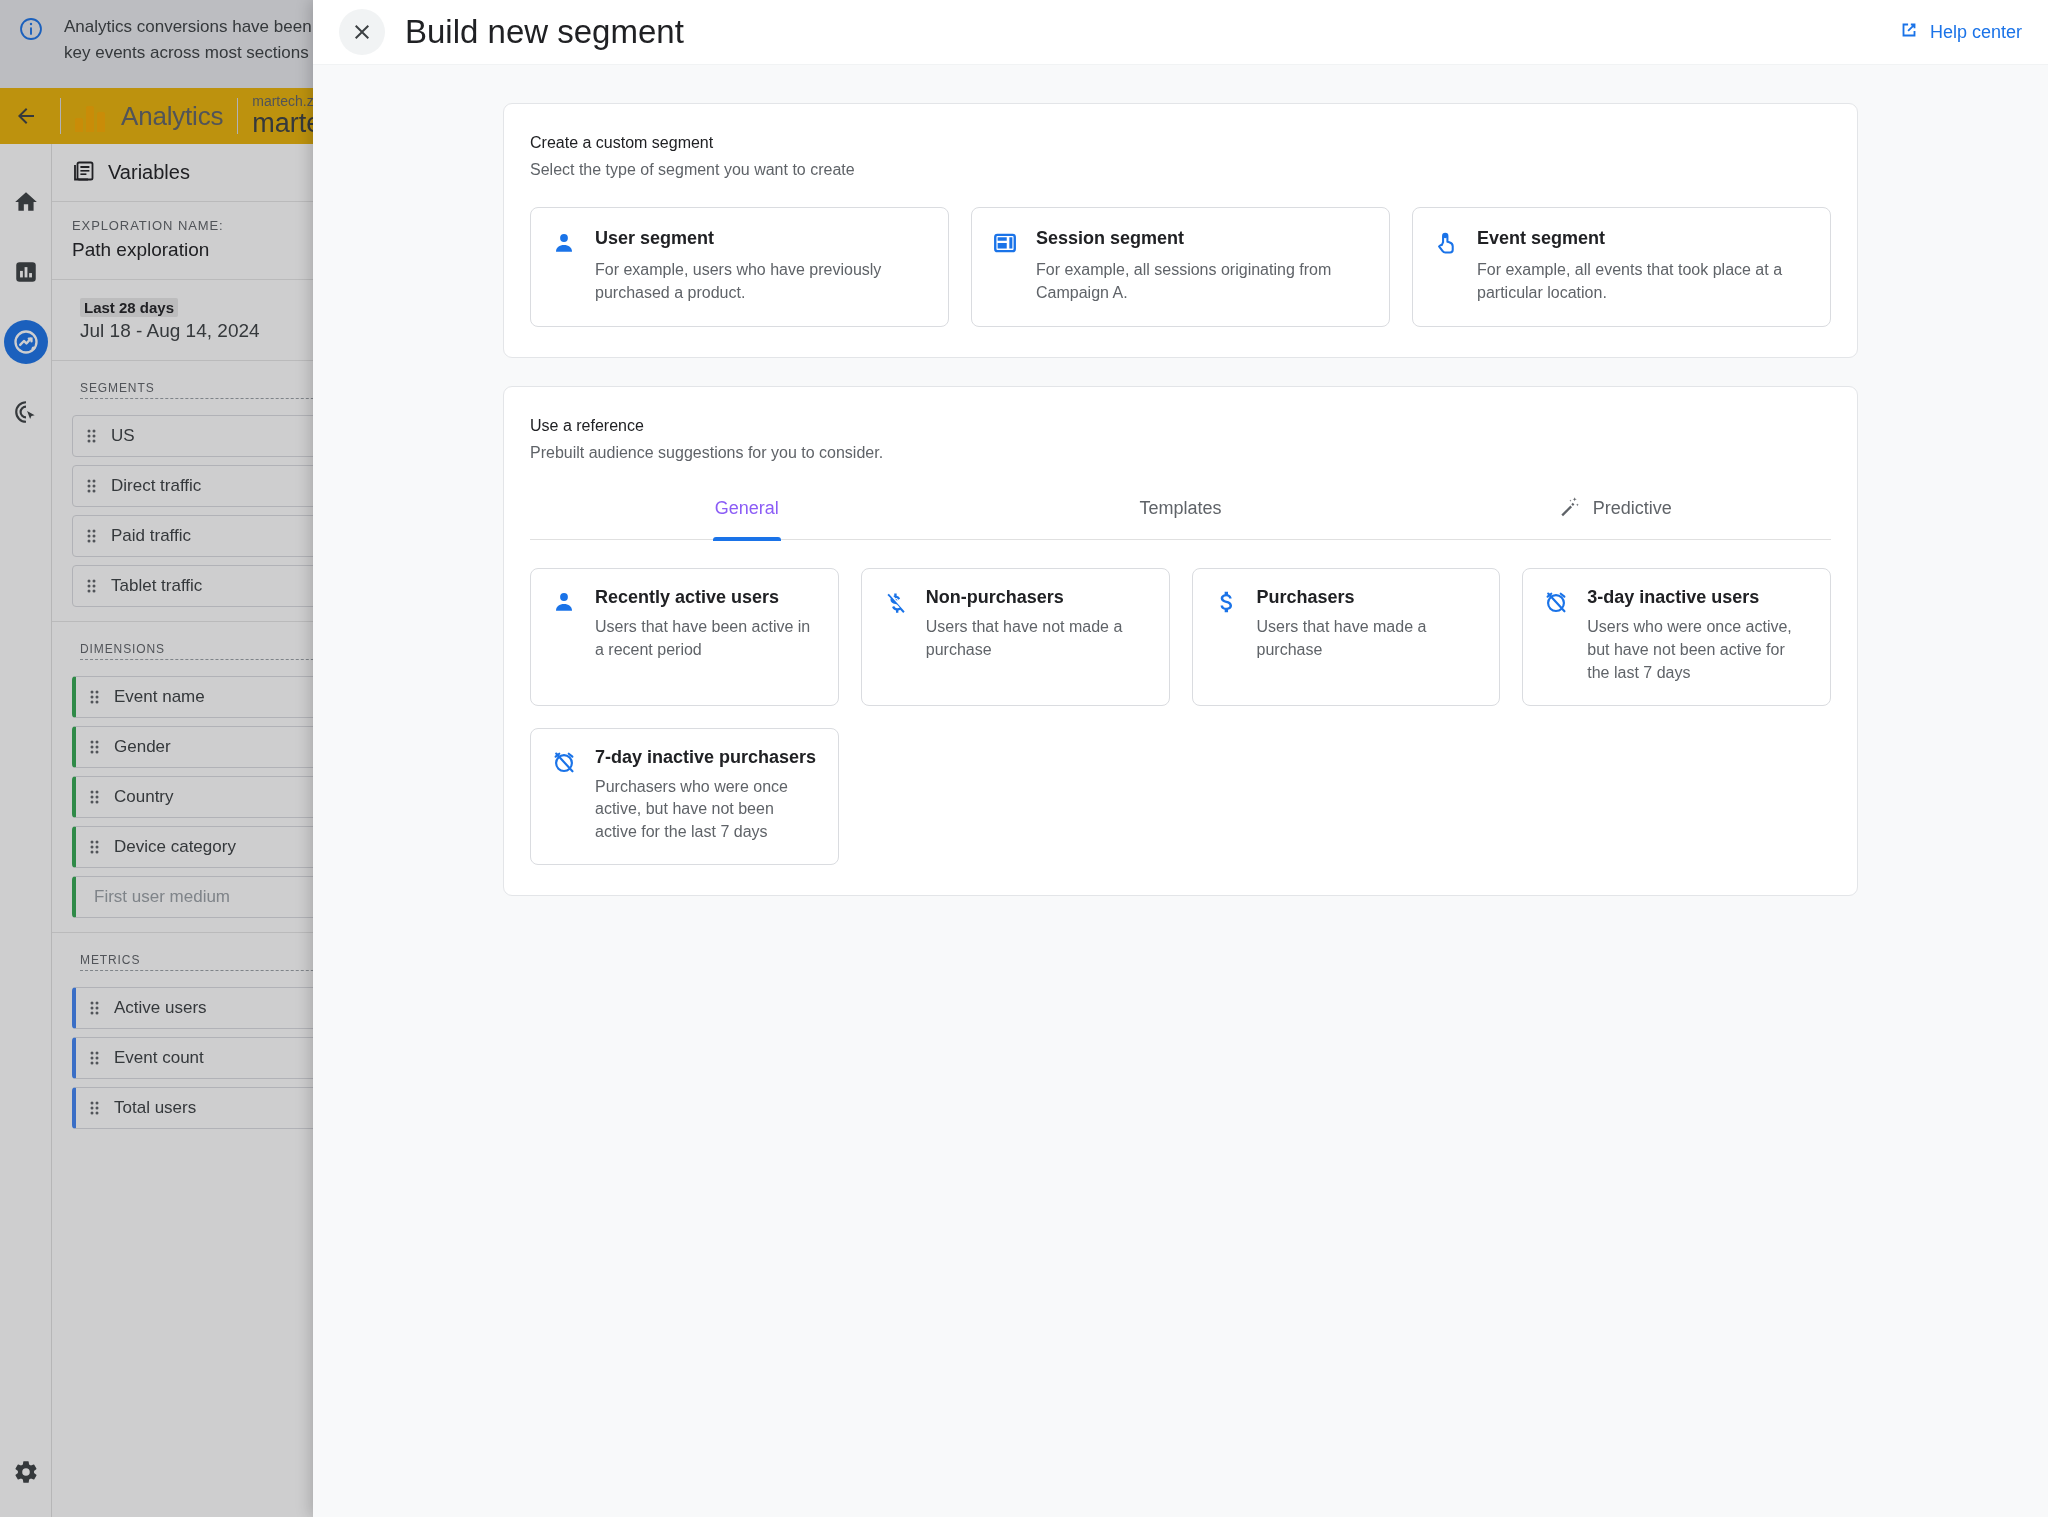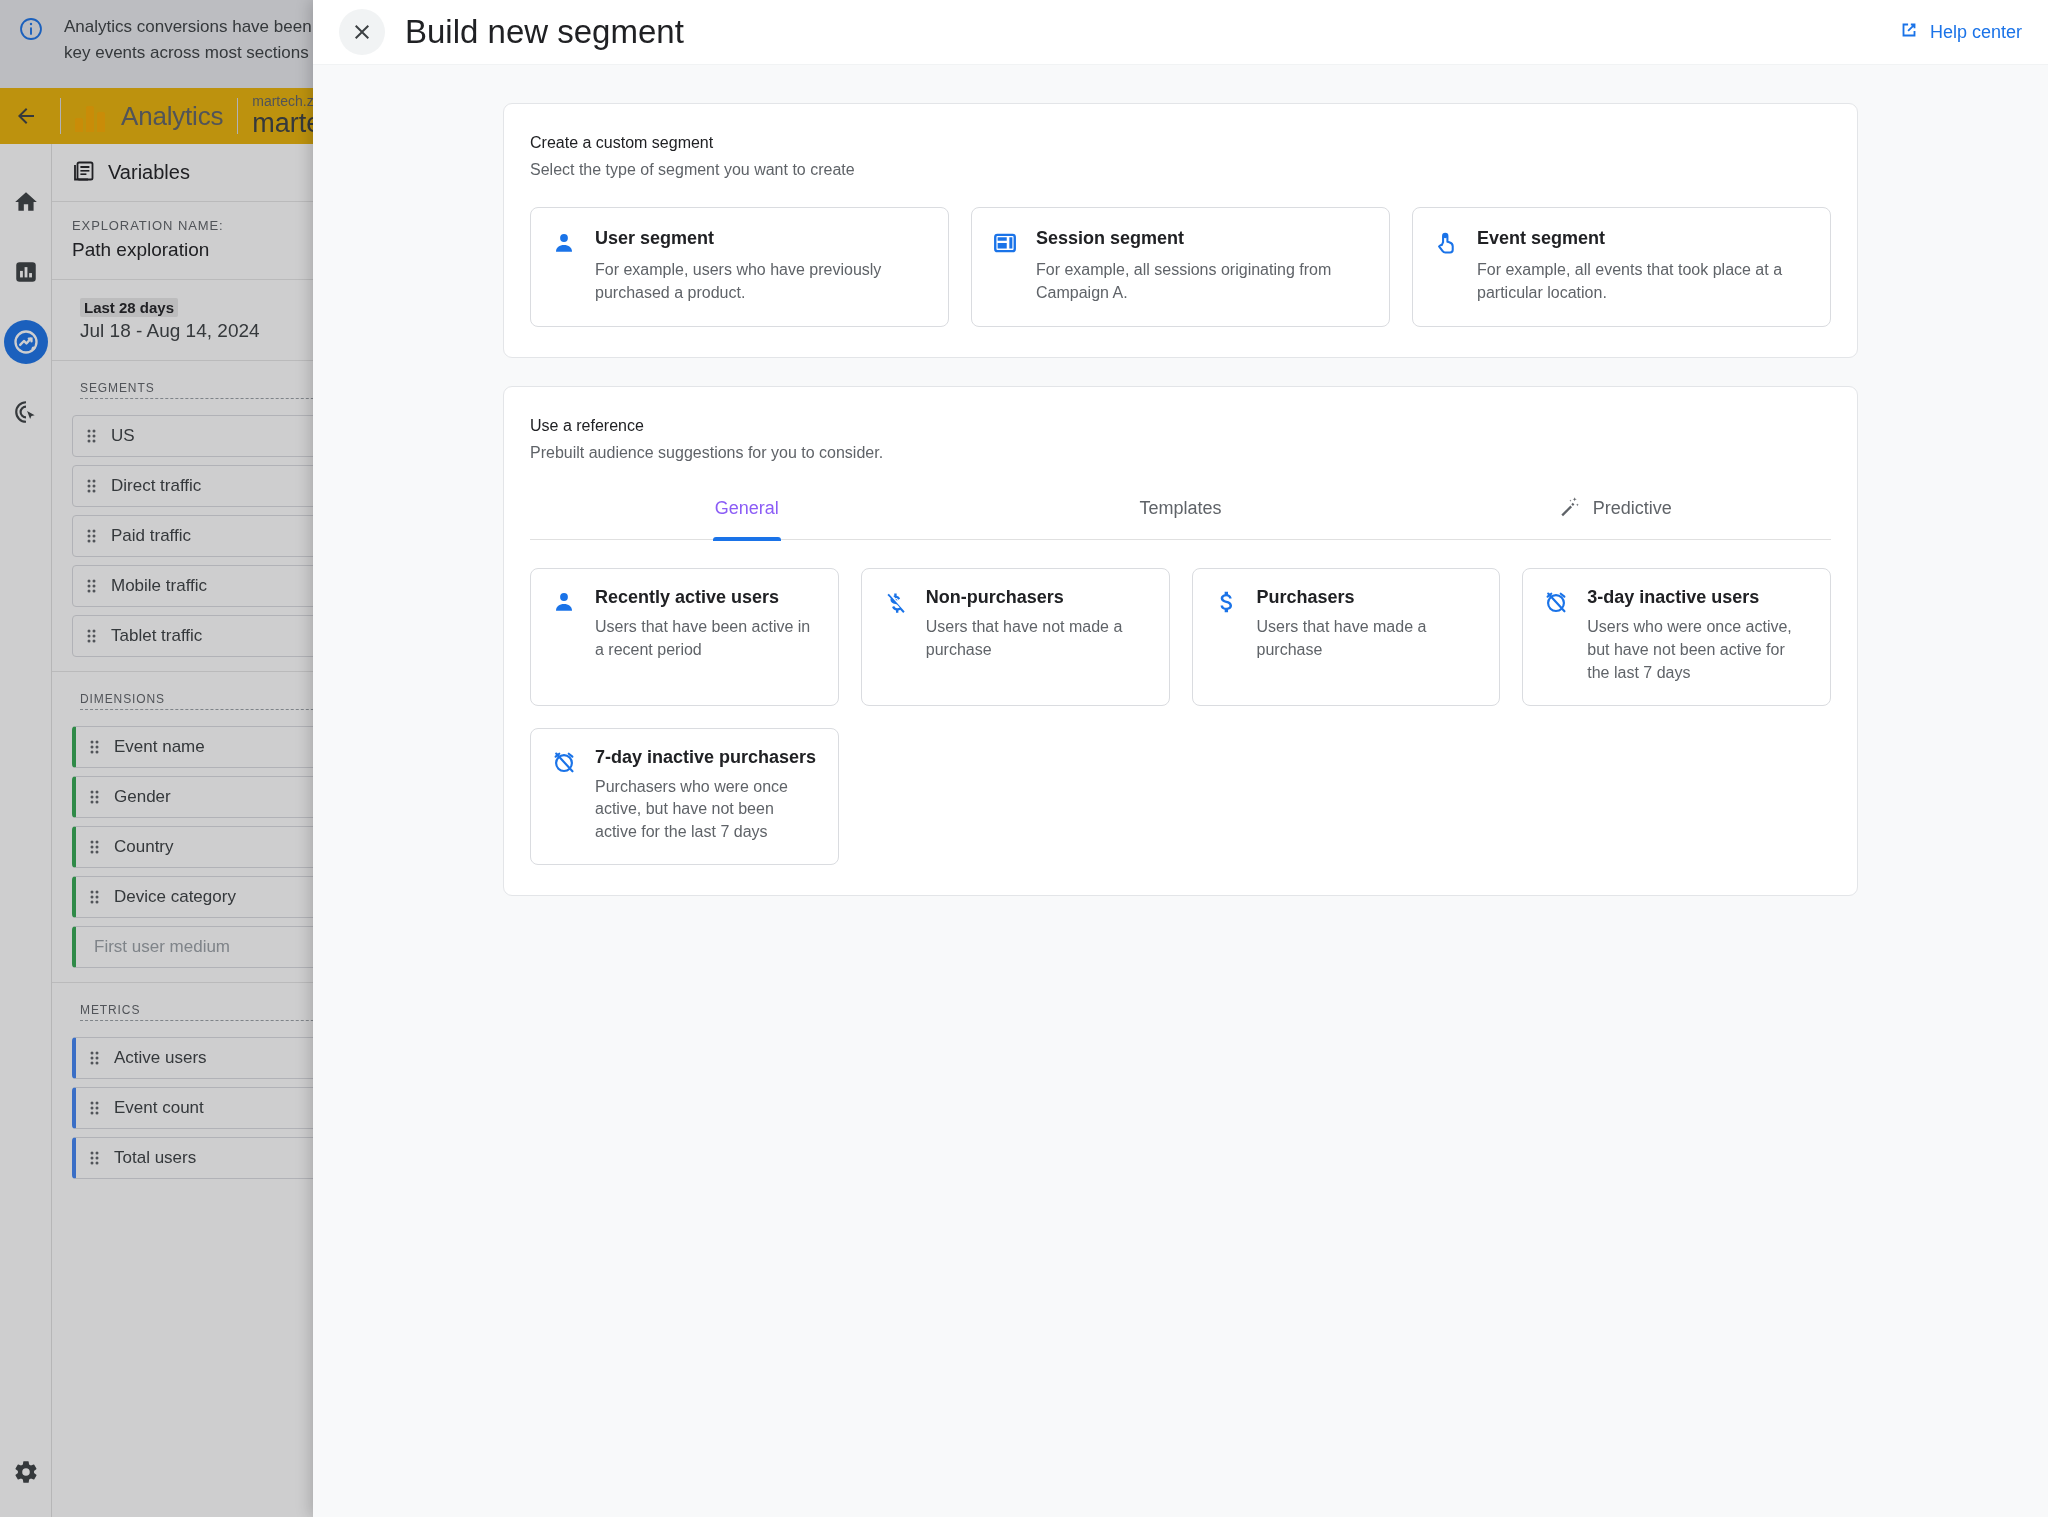--- a/index.html
+++ b/index.html
@@ -284,31 +284,20 @@
           </div>
           <div class="chip">
             <span class="grip"><svg width="18" height="18" viewBox="0 0 18 18">
                   <circle cx="6" cy="4" r="1.5" fill="#5f6368"></circle>
                   <circle cx="11" cy="4" r="1.5" fill="#5f6368"></circle>
                   <circle cx="6" cy="9" r="1.5" fill="#5f6368"></circle>
                   <circle cx="11" cy="9" r="1.5" fill="#5f6368"></circle>
                   <circle cx="6" cy="14" r="1.5" fill="#5f6368"></circle>
                   <circle cx="11" cy="14" r="1.5" fill="#5f6368"></circle>
                 </svg></span>
-            <span class="chip-text">Mobile traffic</span>
-          </div>
-          <div class="chip">
-            <span class="grip"><svg width="18" height="18" viewBox="0 0 18 18">
-                  <circle cx="6" cy="4" r="1.5" fill="#5f6368"></circle>
-                  <circle cx="11" cy="4" r="1.5" fill="#5f6368"></circle>
-                  <circle cx="6" cy="9" r="1.5" fill="#5f6368"></circle>
-                  <circle cx="11" cy="9" r="1.5" fill="#5f6368"></circle>
-                  <circle cx="6" cy="14" r="1.5" fill="#5f6368"></circle>
-                  <circle cx="11" cy="14" r="1.5" fill="#5f6368"></circle>
-                </svg></span>
             <span class="chip-text">Tablet traffic</span>
           </div>
         </div>
       </div>
 
       <div class="grp" style="border-top:1px solid #e6e6e6;">
         <div class="grp-head">
           <span class="grp-title">DIMENSIONS</span>
           <span class="grp-add">+</span>
         </div>

